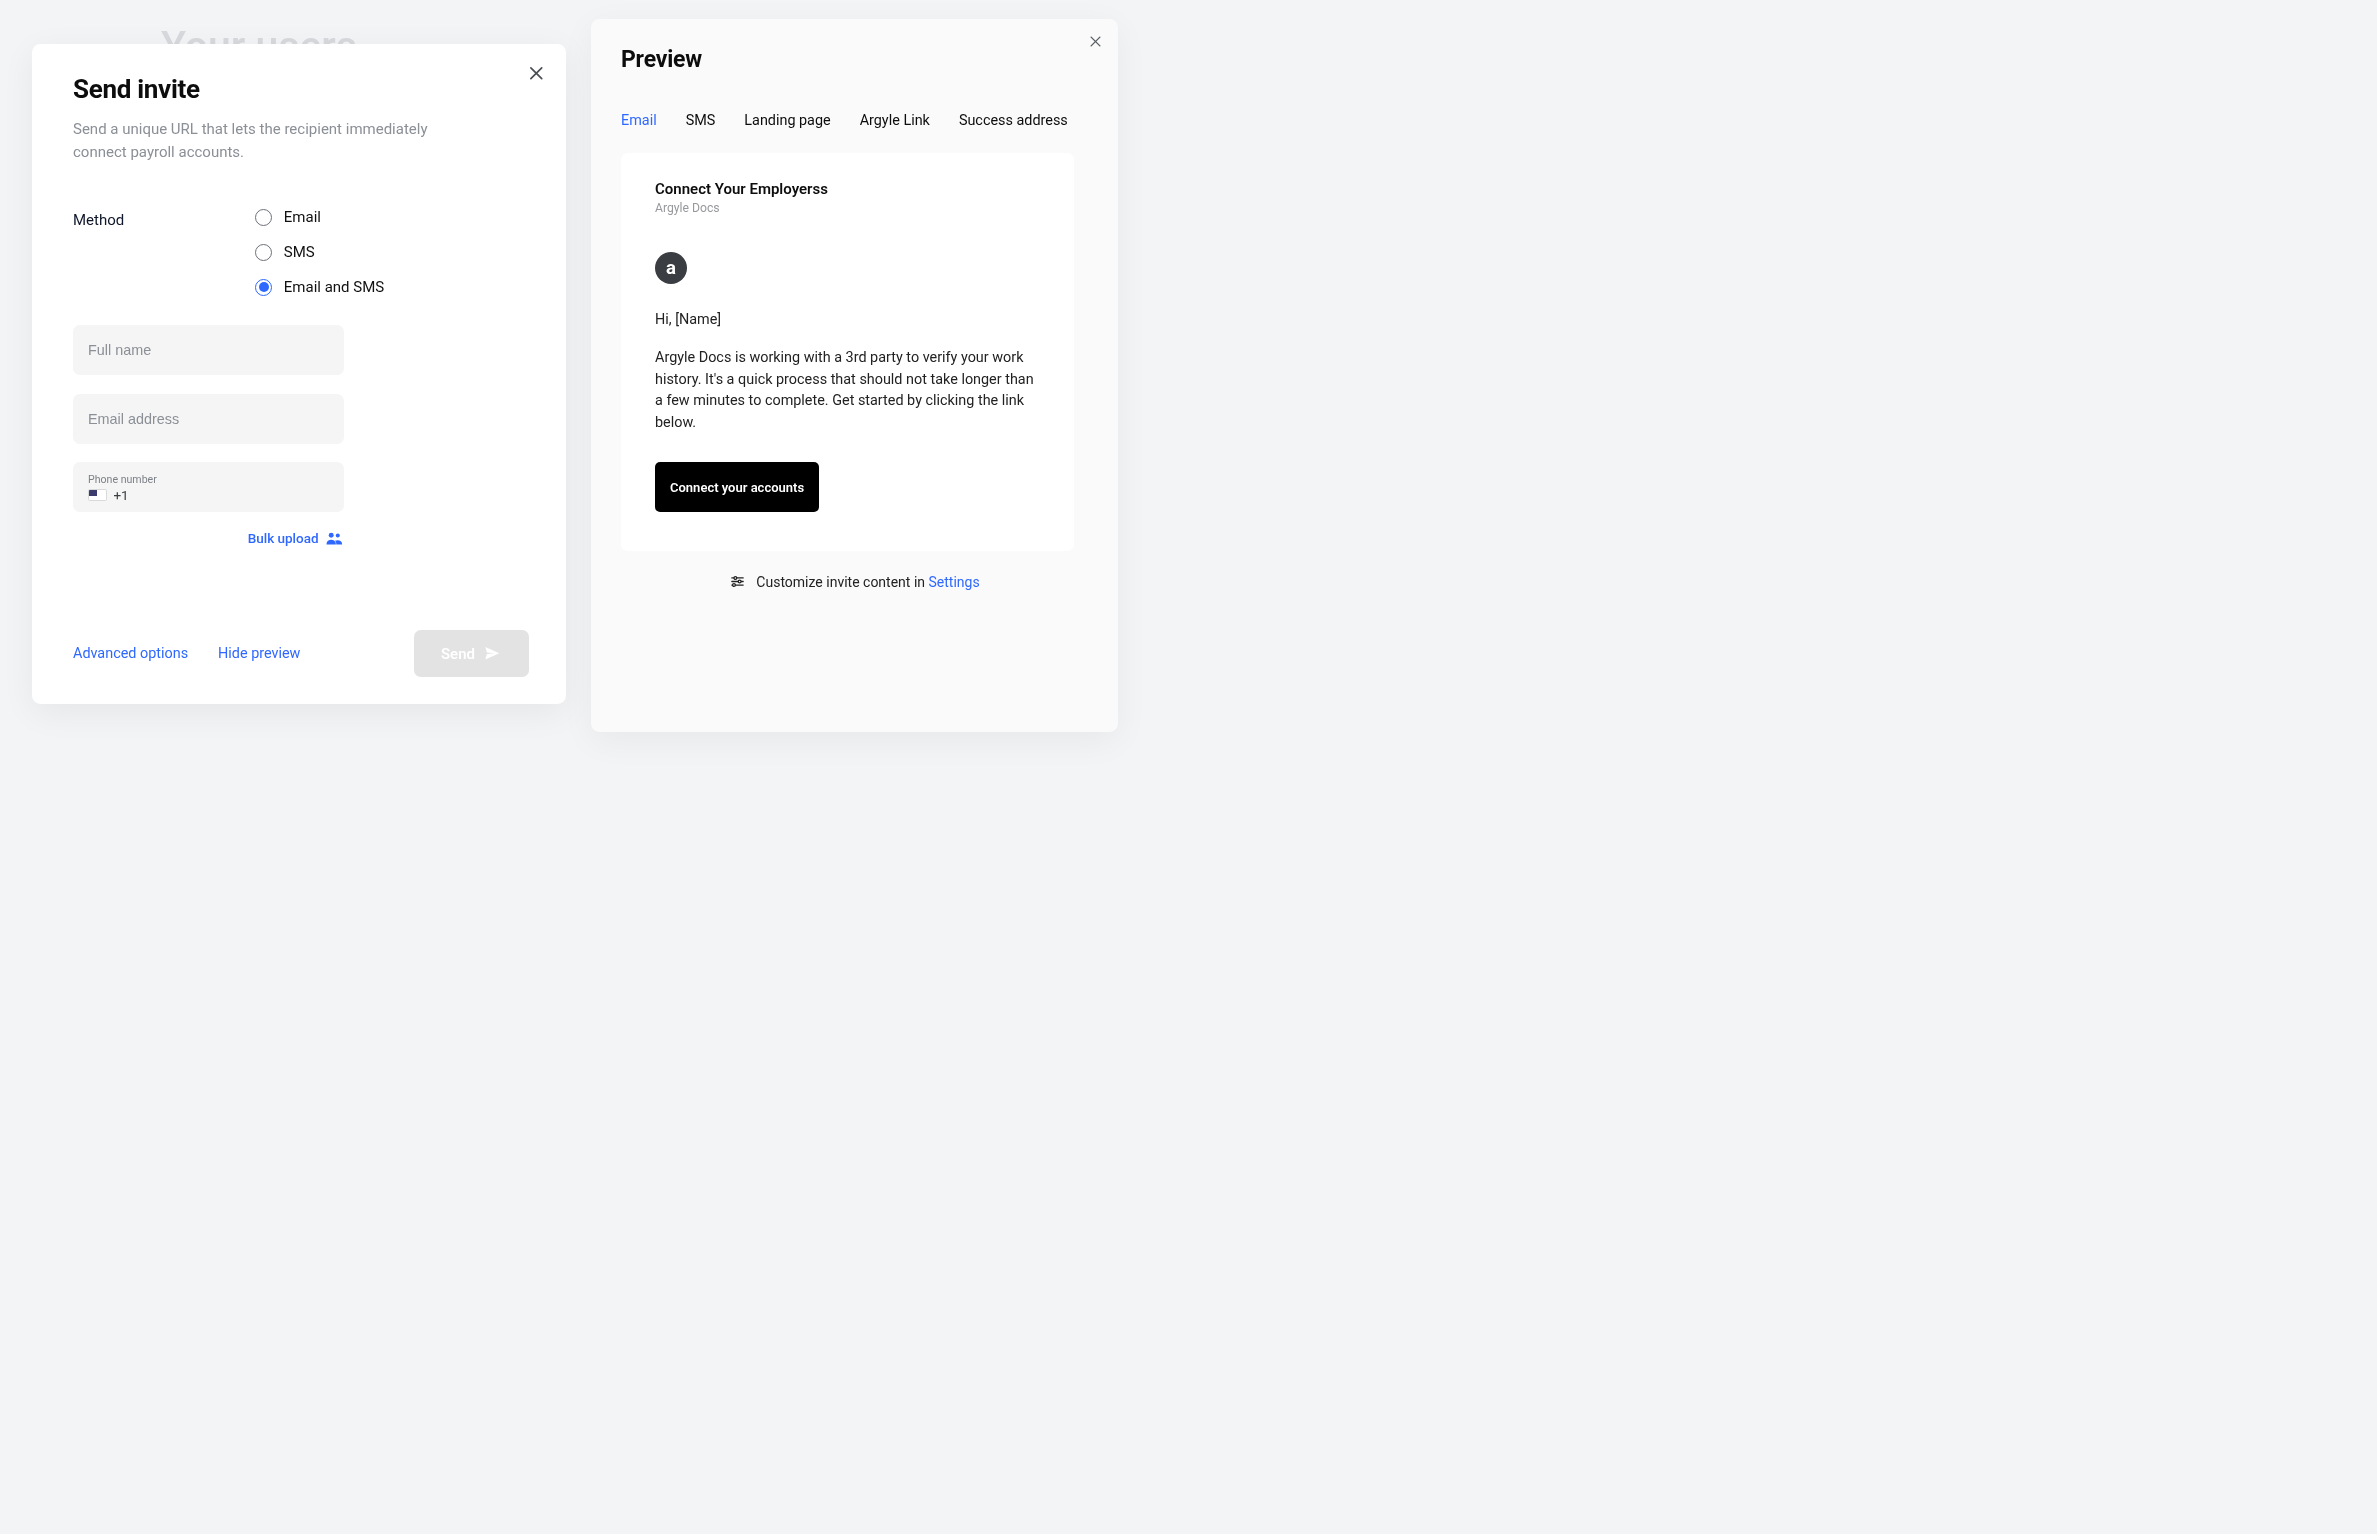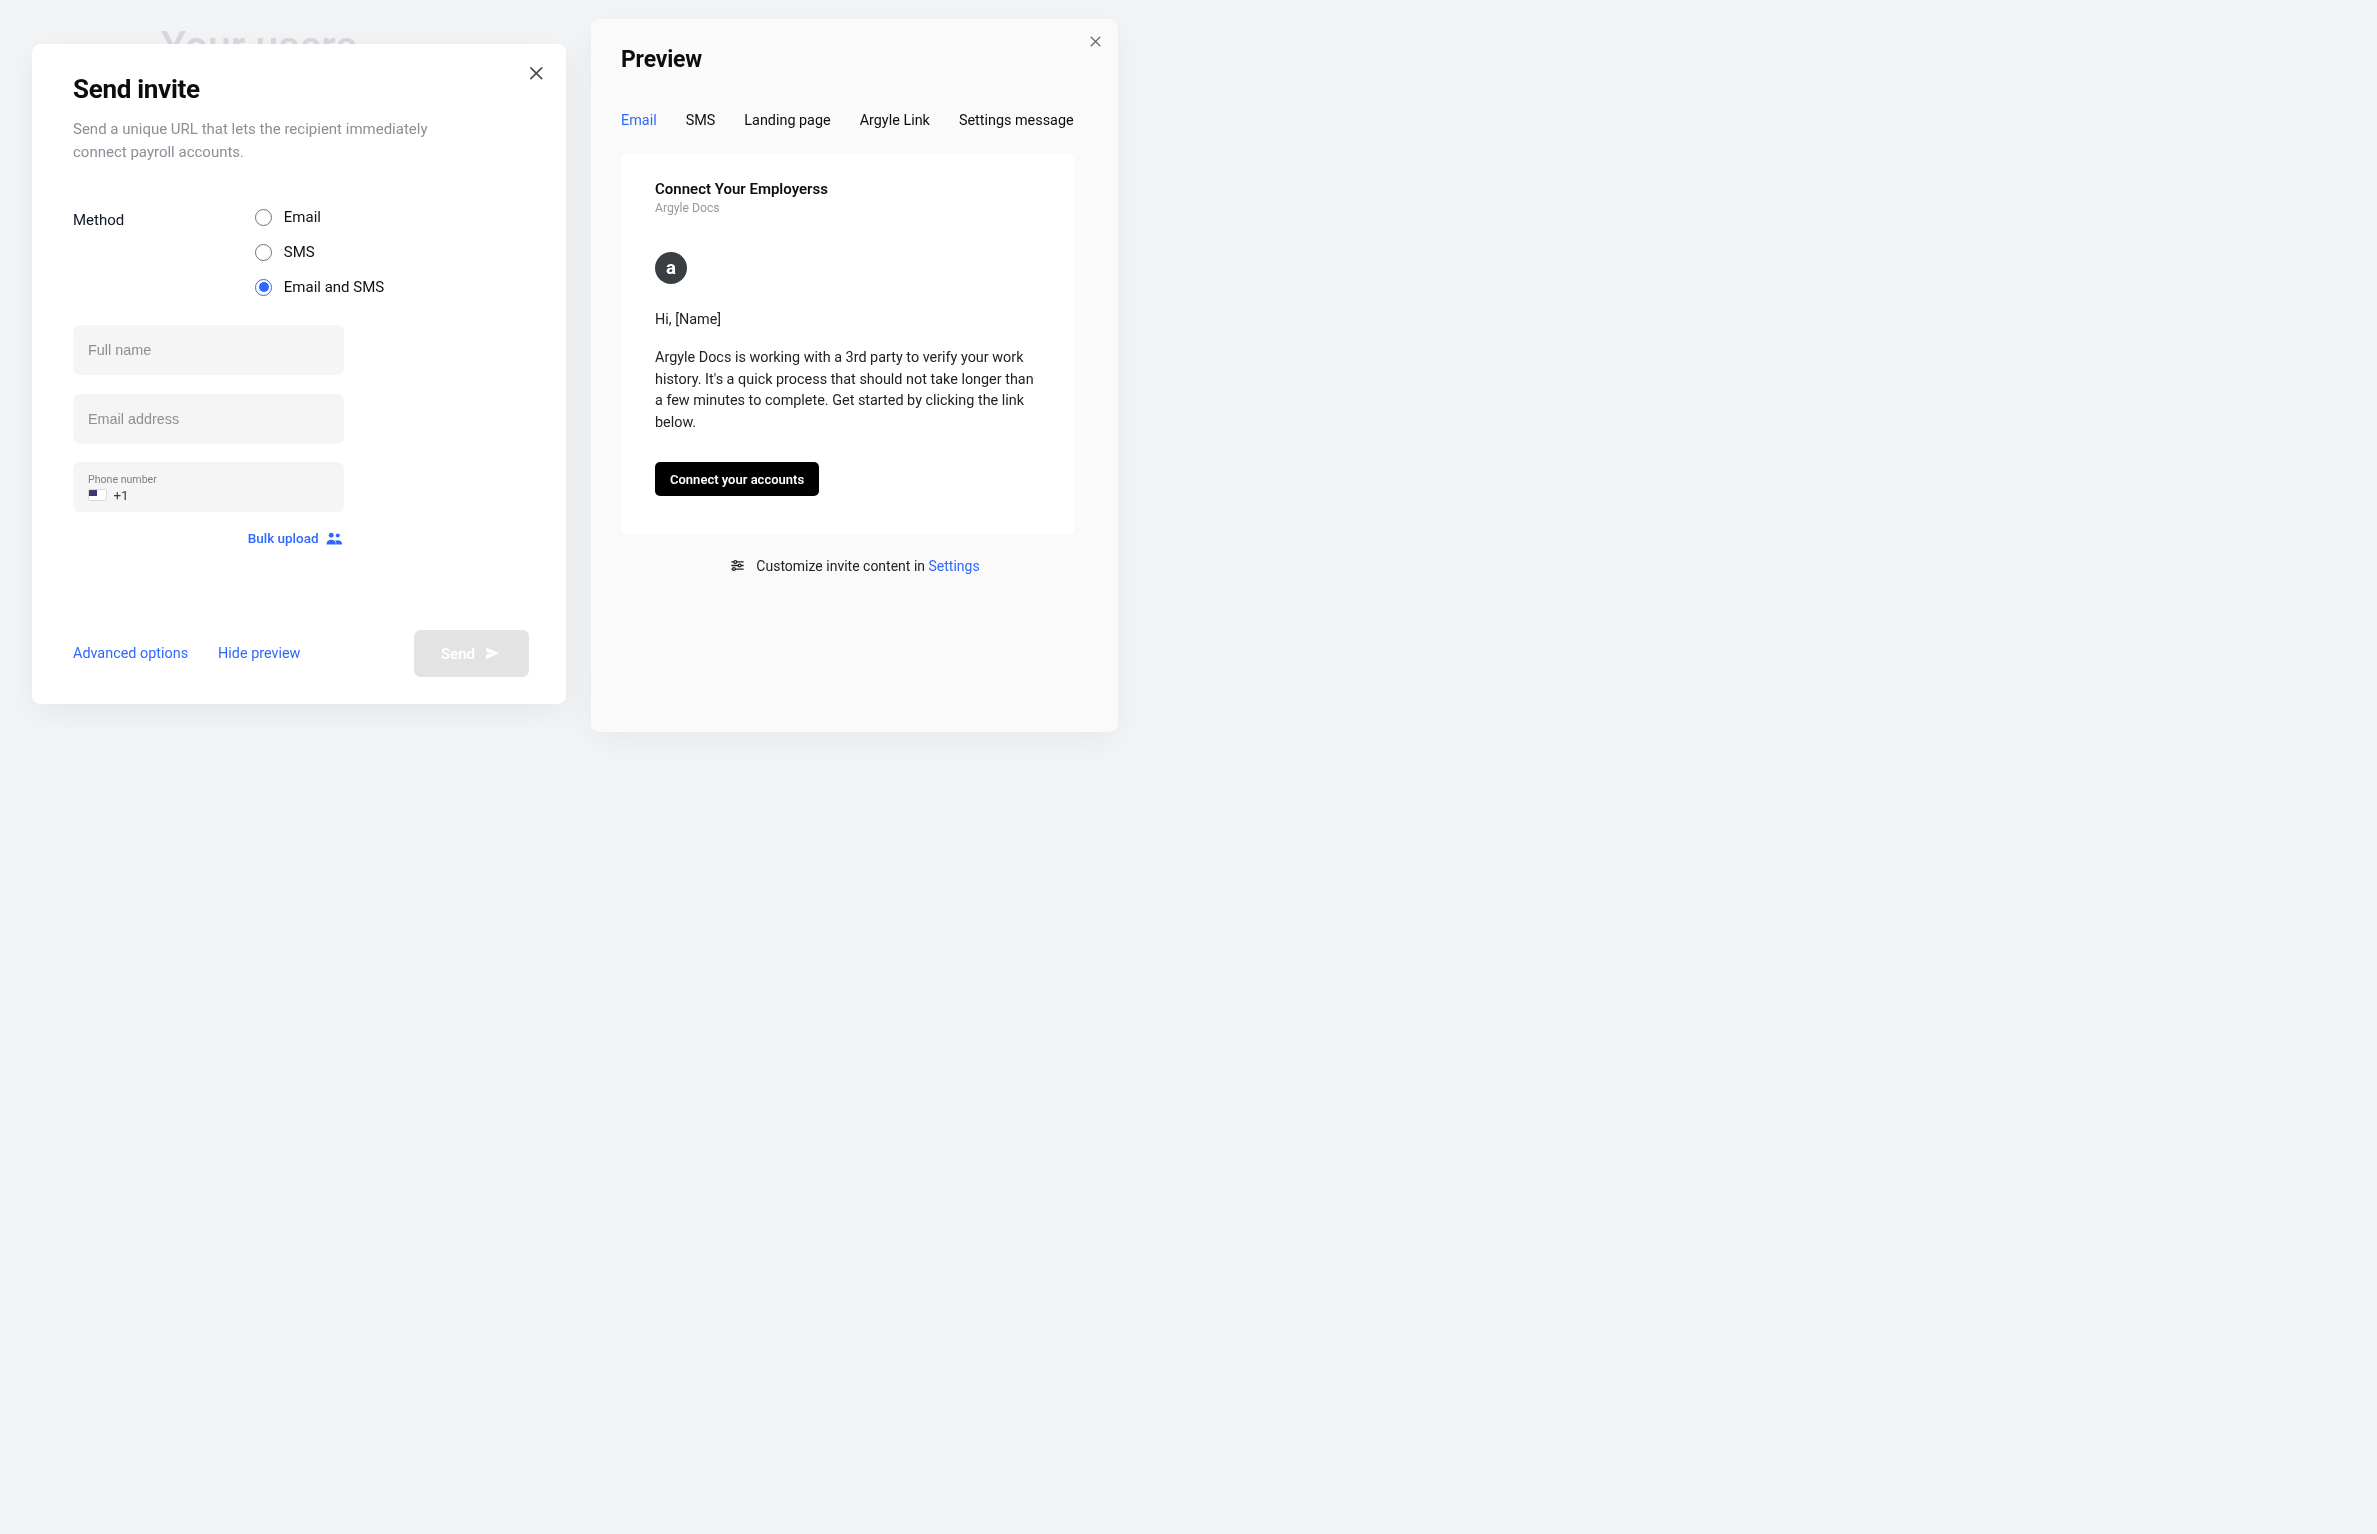--- a/index.html
+++ b/index.html
@@ -223,21 +223,21 @@
   .email-greeting {
     margin-top: 27px; font-size: 14.4px; color:#222;
   }
   .email-body {
     margin-top: 18.6px; font-size: 14.4px; line-height:1.5;
     color:#222; max-width: 380px;
   }
   .connect-btn {
     margin-top: 29px;
     display:inline-flex; align-items:center; justify-content:center;
-    height: 34px; padding: 0 15px;
+    height: 50px; padding: 0 15px;
     background:#000; color:#fff;
     border-radius:5px;
     font-size:13px; font-weight:600;
     cursor:pointer;
   }
 
   .customize-row {
     margin-top: 22px;
     display:flex; align-items:center; justify-content:center; gap:10px;
     font-size:14px; color:#222;
@@ -332,21 +332,21 @@
       </svg>
     </div>
 
     <div class="preview-title">Preview</div>
 
     <div class="tabs">
       <span class="tab active">Email</span>
       <span class="tab">SMS</span>
       <span class="tab">Landing page</span>
       <span class="tab">Argyle Link</span>
-      <span class="tab">Settings message</span>
+      <span class="tab">Success address</span>
     </div>
 
     <div class="email-card">
       <div class="email-subject">Connect Your Employerss</div>
       <div class="email-sender">Argyle Docs</div>
 
       <div class="email-logo">a</div>
 
       <div class="email-greeting">Hi, [Name]</div>
       <div class="email-body">Argyle Docs is working with a 3rd party to verify your work history. It's a quick process that should not take longer than a few minutes to complete. Get started by clicking the link below.</div>

